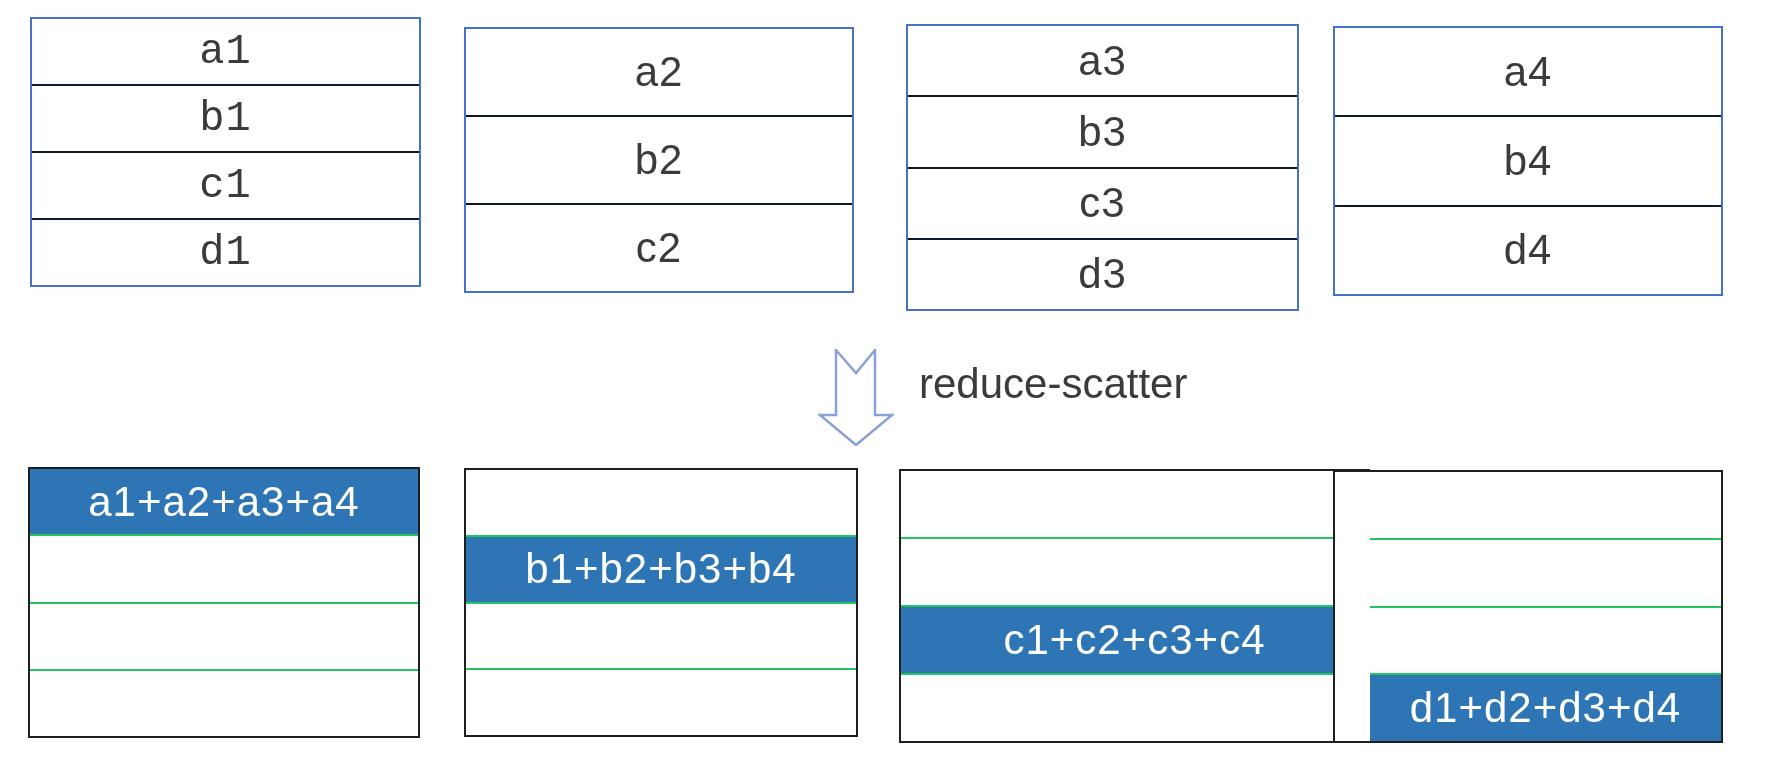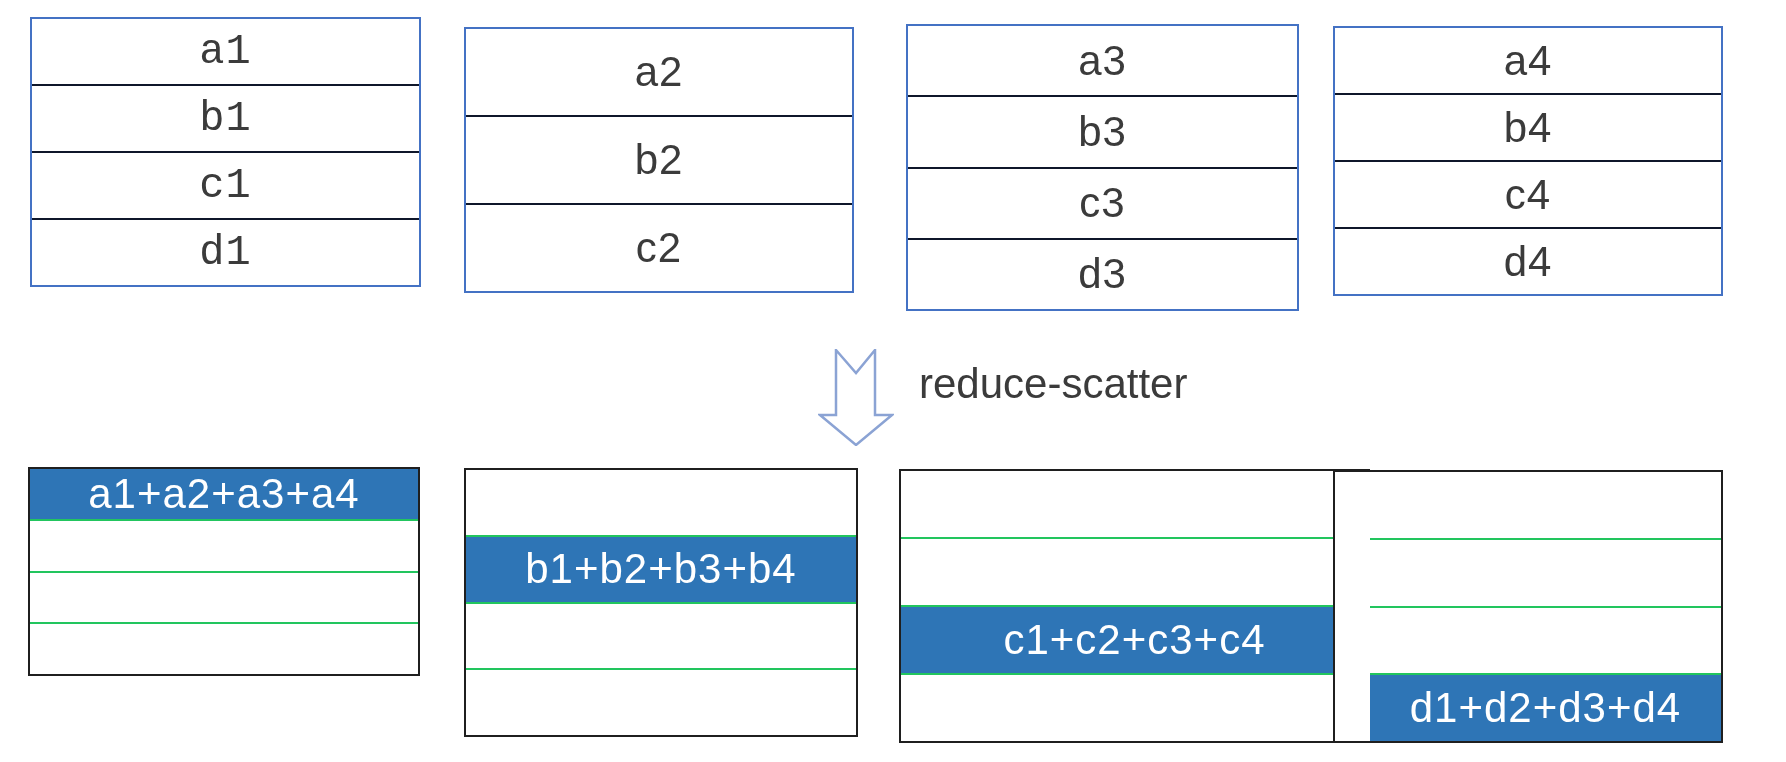--- a/index.html
+++ b/index.html
@@ -38,21 +38,21 @@
   .tbl-bot .cell + .cell { border-top: 2px solid #22c55e; }
   .cell.hl { background: #2e75b6; color: #ffffff; }
 
   
   #t1 { left: 30px;   top: 17px; width: 391px; height: 270px; font-family: Liberation Mono, monospace; }
   #t2 { left: 464px;  top: 27px; width: 390px; height: 266px; }
   #t3 { left: 906px;  top: 24px; width: 393px; height: 287px; }
   #t4 { left: 1333px; top: 26px; width: 390px; height: 270px; justify-content: space-between; }
 
   
-  #b1 { left: 28px;   top: 467px; width: 392px; height: 209px; }
+  #b1 { left: 28px;   top: 467px; width: 392px; height: 271px; }
   #b2 { left: 464px;  top: 468px; width: 394px; height: 269px; }
   #b3 { left: 899px;  top: 469px; width: 471px; height: 274px; }
   #b4 { left: 1333px; top: 470px; width: 390px; height: 273px; padding-left: 35px; }
 
   .arrow-svg {
     position: absolute;
     left: 818px; top: 349px;
     width: 76px; height: 97px;
   }
   .arrow-label {
@@ -82,21 +82,20 @@
   </div>
   <div class="tbl tbl-top" id="t3">
     <div class="cell">a3</div>
     <div class="cell">b3</div>
     <div class="cell">c3</div>
     <div class="cell">d3</div>
   </div>
   <div class="tbl tbl-top" id="t4">
     <div class="cell">a4</div>
     <div class="cell">b4</div>
-    <div class="cell">c4</div>
     <div class="cell">d4</div>
   </div>
 
   <svg class="arrow-svg" viewBox="0 0 74 97" aria-hidden="true">
     <polygon points="17,1 37,24 56,1 56,66 73,66 37,96 1,66 17,66" fill="#ffffff" stroke="#8BA3D4" stroke-width="2.5" stroke-linejoin="miter"></polygon>
   </svg>
   <div class="arrow-label">reduce-scatter</div>
 
   <div class="tbl tbl-bot" id="b1">
     <div class="cell hl">a1+a2+a3+a4</div>

